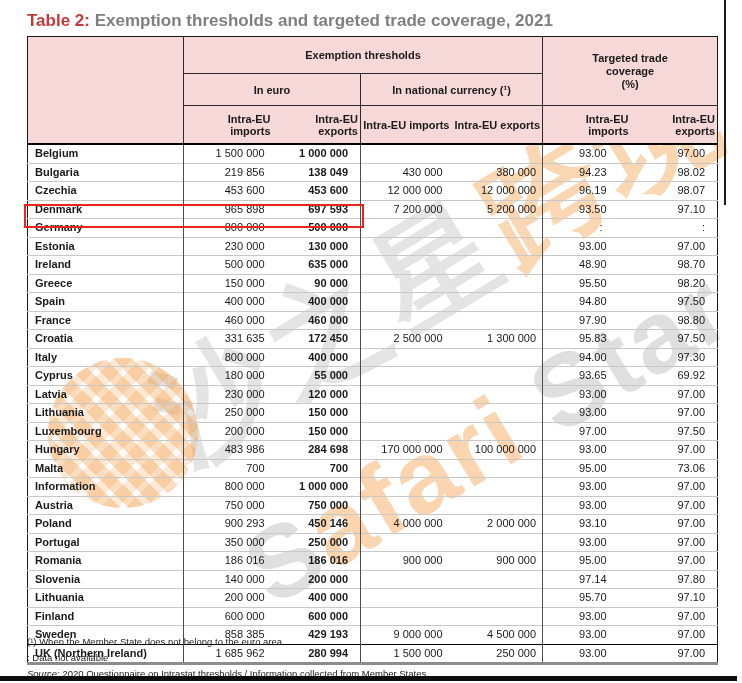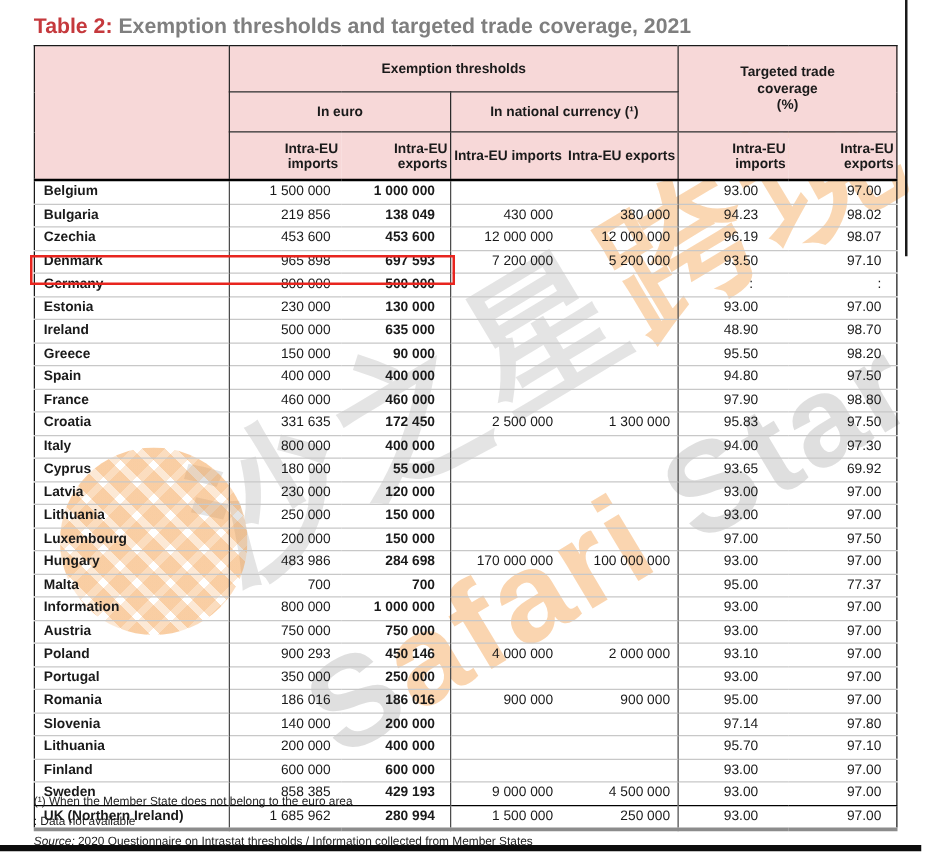--- a/index.html
+++ b/index.html
@@ -272,21 +272,21 @@
           <td class="c-num p-cov-imp">93.00</td>
           <td class="c-num p-cov-exp">97.00</td>
         </tr>
         <tr>
           <td class="c-country">Malta</td>
           <td class="c-num p-euro-imp">700</td>
           <td class="c-num p-euro-exp">700</td>
           <td class="c-num p-nat-imp"></td>
           <td class="c-num p-nat-exp"></td>
           <td class="c-num p-cov-imp">95.00</td>
-          <td class="c-num p-cov-exp">77.37</td>
+          <td class="c-num p-cov-exp">73.06</td>
         </tr>
         <tr>
           <td class="c-country">Information</td>
           <td class="c-num p-euro-imp">800 000</td>
           <td class="c-num p-euro-exp">1 000 000</td>
           <td class="c-num p-nat-imp"></td>
           <td class="c-num p-nat-exp"></td>
           <td class="c-num p-cov-imp">93.00</td>
           <td class="c-num p-cov-exp">97.00</td>
         </tr>

